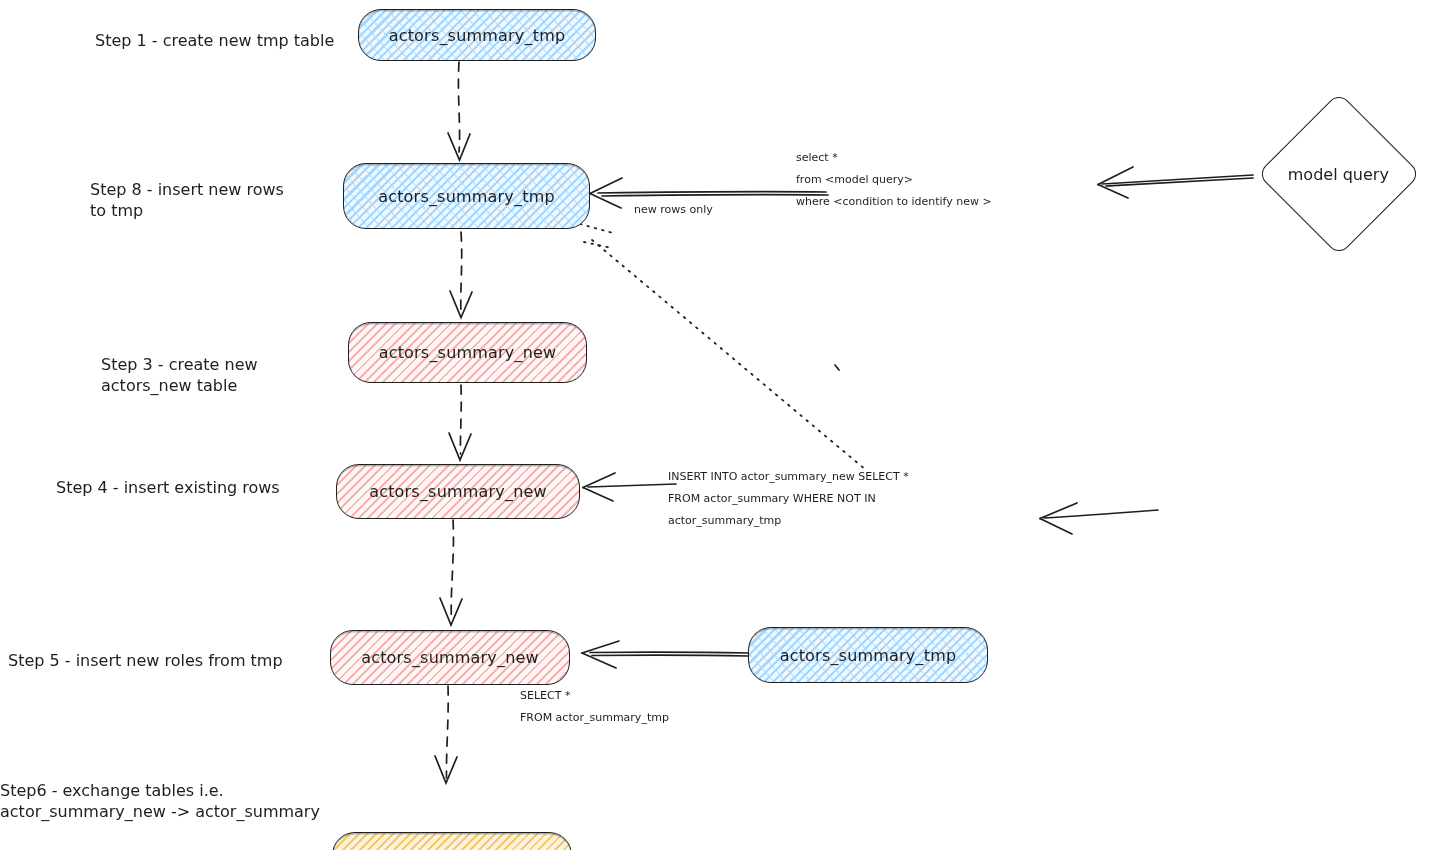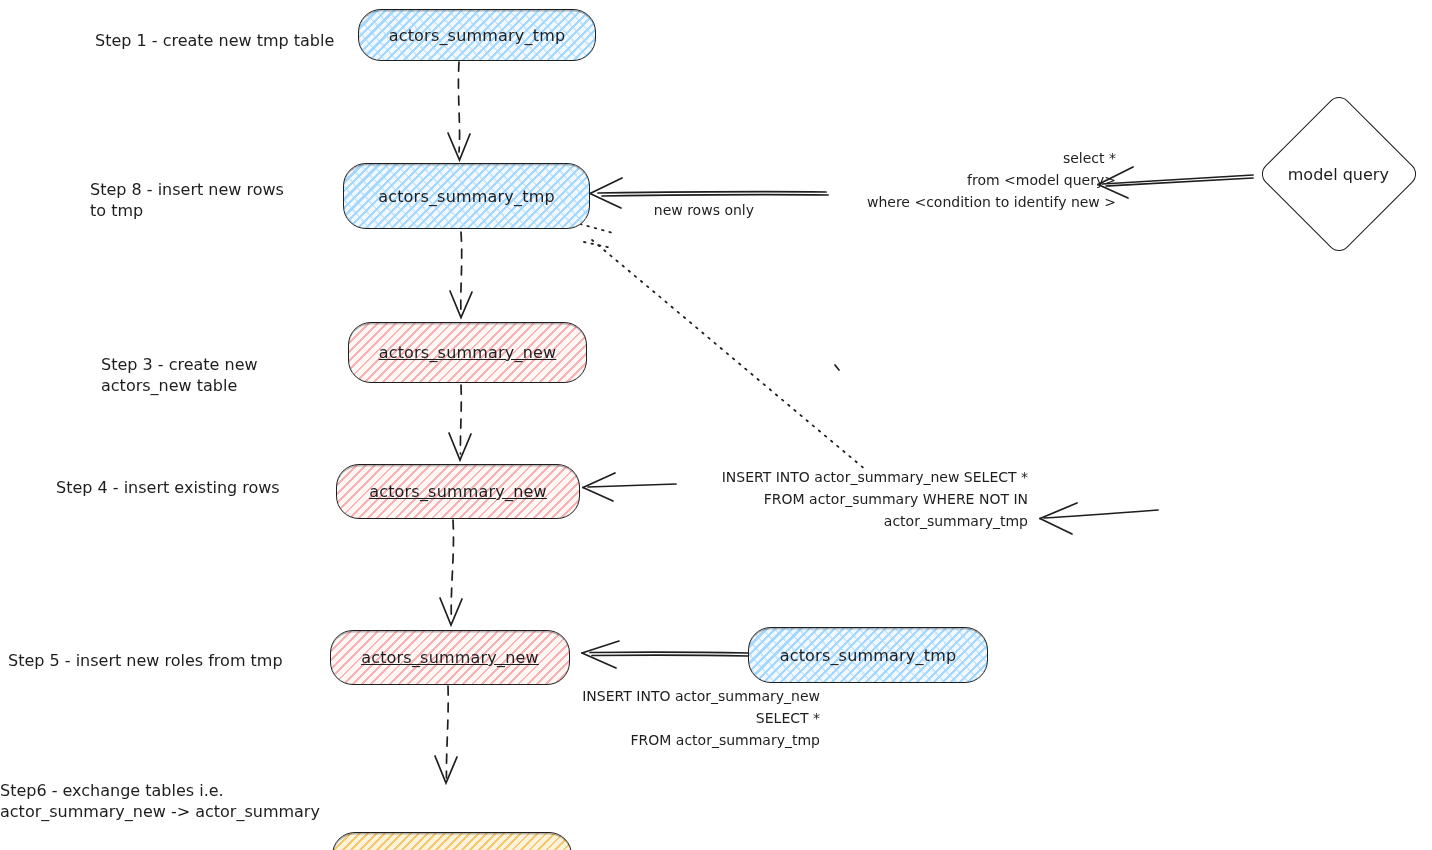--- a/index.html
+++ b/index.html
@@ -36,21 +36,20 @@
   .fill-blue {
     background-color: #f2f8ff;
     background-image:
       repeating-linear-gradient(135deg, #a5d8ff 0px, #a5d8ff 2.2px, rgba(255,255,255,0) 2.2px, rgba(255,255,255,0) 6px),
       repeating-linear-gradient(48deg, rgba(165,216,255,0.55) 0px, rgba(165,216,255,0.55) 1.6px, rgba(255,255,255,0) 1.6px, rgba(255,255,255,0) 9px);
   }
   .fill-pink {
     background-color: #fff6f6;
     background-image:
       repeating-linear-gradient(135deg, #f7b3b3 0px, #f7b3b3 2px, rgba(255,255,255,0) 2px, rgba(255,255,255,0) 6.5px);
-    text-decoration: underline;
   }
   .fill-green {
     background-color: #f1fbf7;
     background-image:
       repeating-linear-gradient(135deg, #86e3c3 0px, #86e3c3 2.2px, rgba(255,255,255,0) 2.2px, rgba(255,255,255,0) 6px);
   }
   .fill-yellow {
     background-color: #fdf3da;
     background-image:
       repeating-linear-gradient(135deg, #f2c870 0px, #f2c870 2px, rgba(255,255,255,0) 2px, rgba(255,255,255,0) 6px);
@@ -58,23 +57,23 @@
   }
   .steplabel {
     position: absolute;
     font-size: 16px;
     line-height: 21px;
     text-align: left;
     white-space: nowrap;
   }
   .annotation {
     position: absolute;
-    font-size: 14px;
+    font-size: 11px;
     line-height: 22px;
-    text-align: right;
+    text-align: left;
     white-space: nowrap;
   }
   .line { display: block; }
   .diamond {
     position: absolute;
     left: 1281px;
     top: 116px;
     width: 114px;
     height: 114px;
     border: 1.7px solid #1e1e1e;
@@ -219,18 +218,17 @@
     <span class="line">where &lt;condition to identify new &gt;</span>
   </div>
 
   <div class="annotation" style="left:668px; top:466px; width:360px;">
     <span class="line">INSERT INTO actor_summary_new SELECT *</span>
     <span class="line">FROM actor_summary WHERE NOT IN</span>
     <span class="line">actor_summary_tmp</span>
   </div>
 
   <div class="annotation" style="left:520px; top:685px; width:300px;">
-    <span class="line">INSERT INTO actor_summary_new</span>
     <span class="line">SELECT *</span>
     <span class="line">FROM actor_summary_tmp</span>
   </div>
 
 </div>
 
 </body></html>

